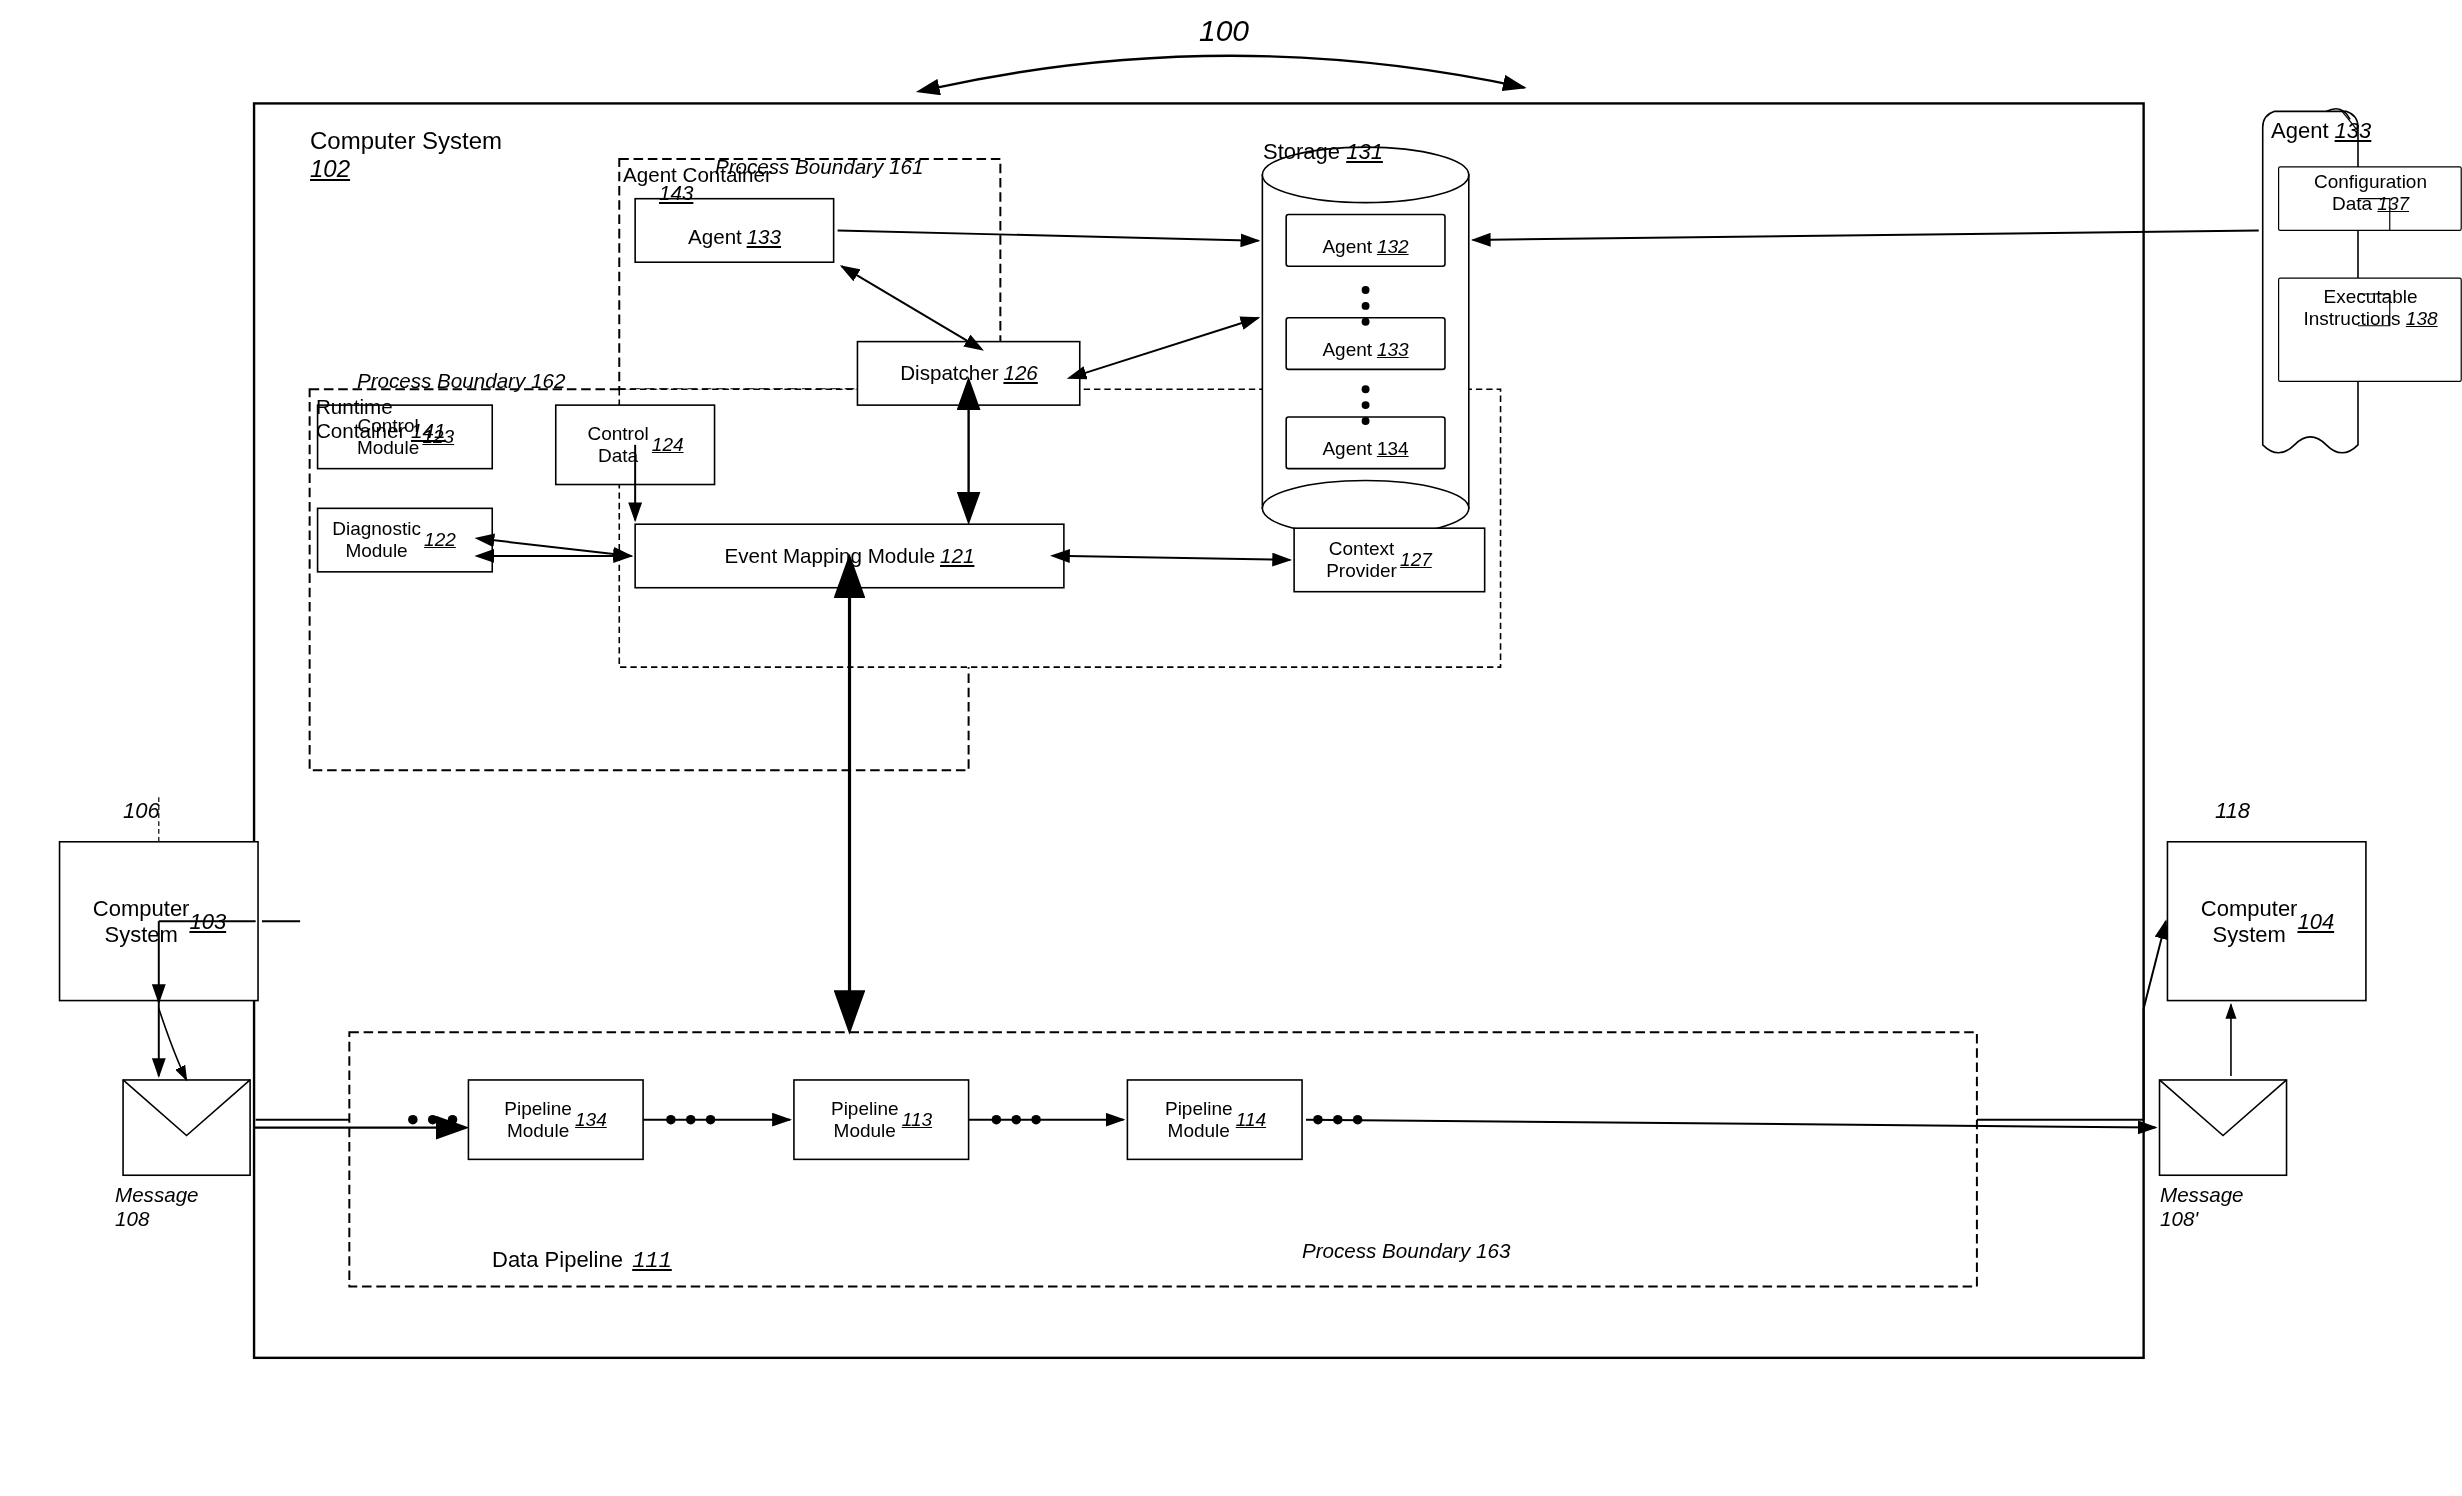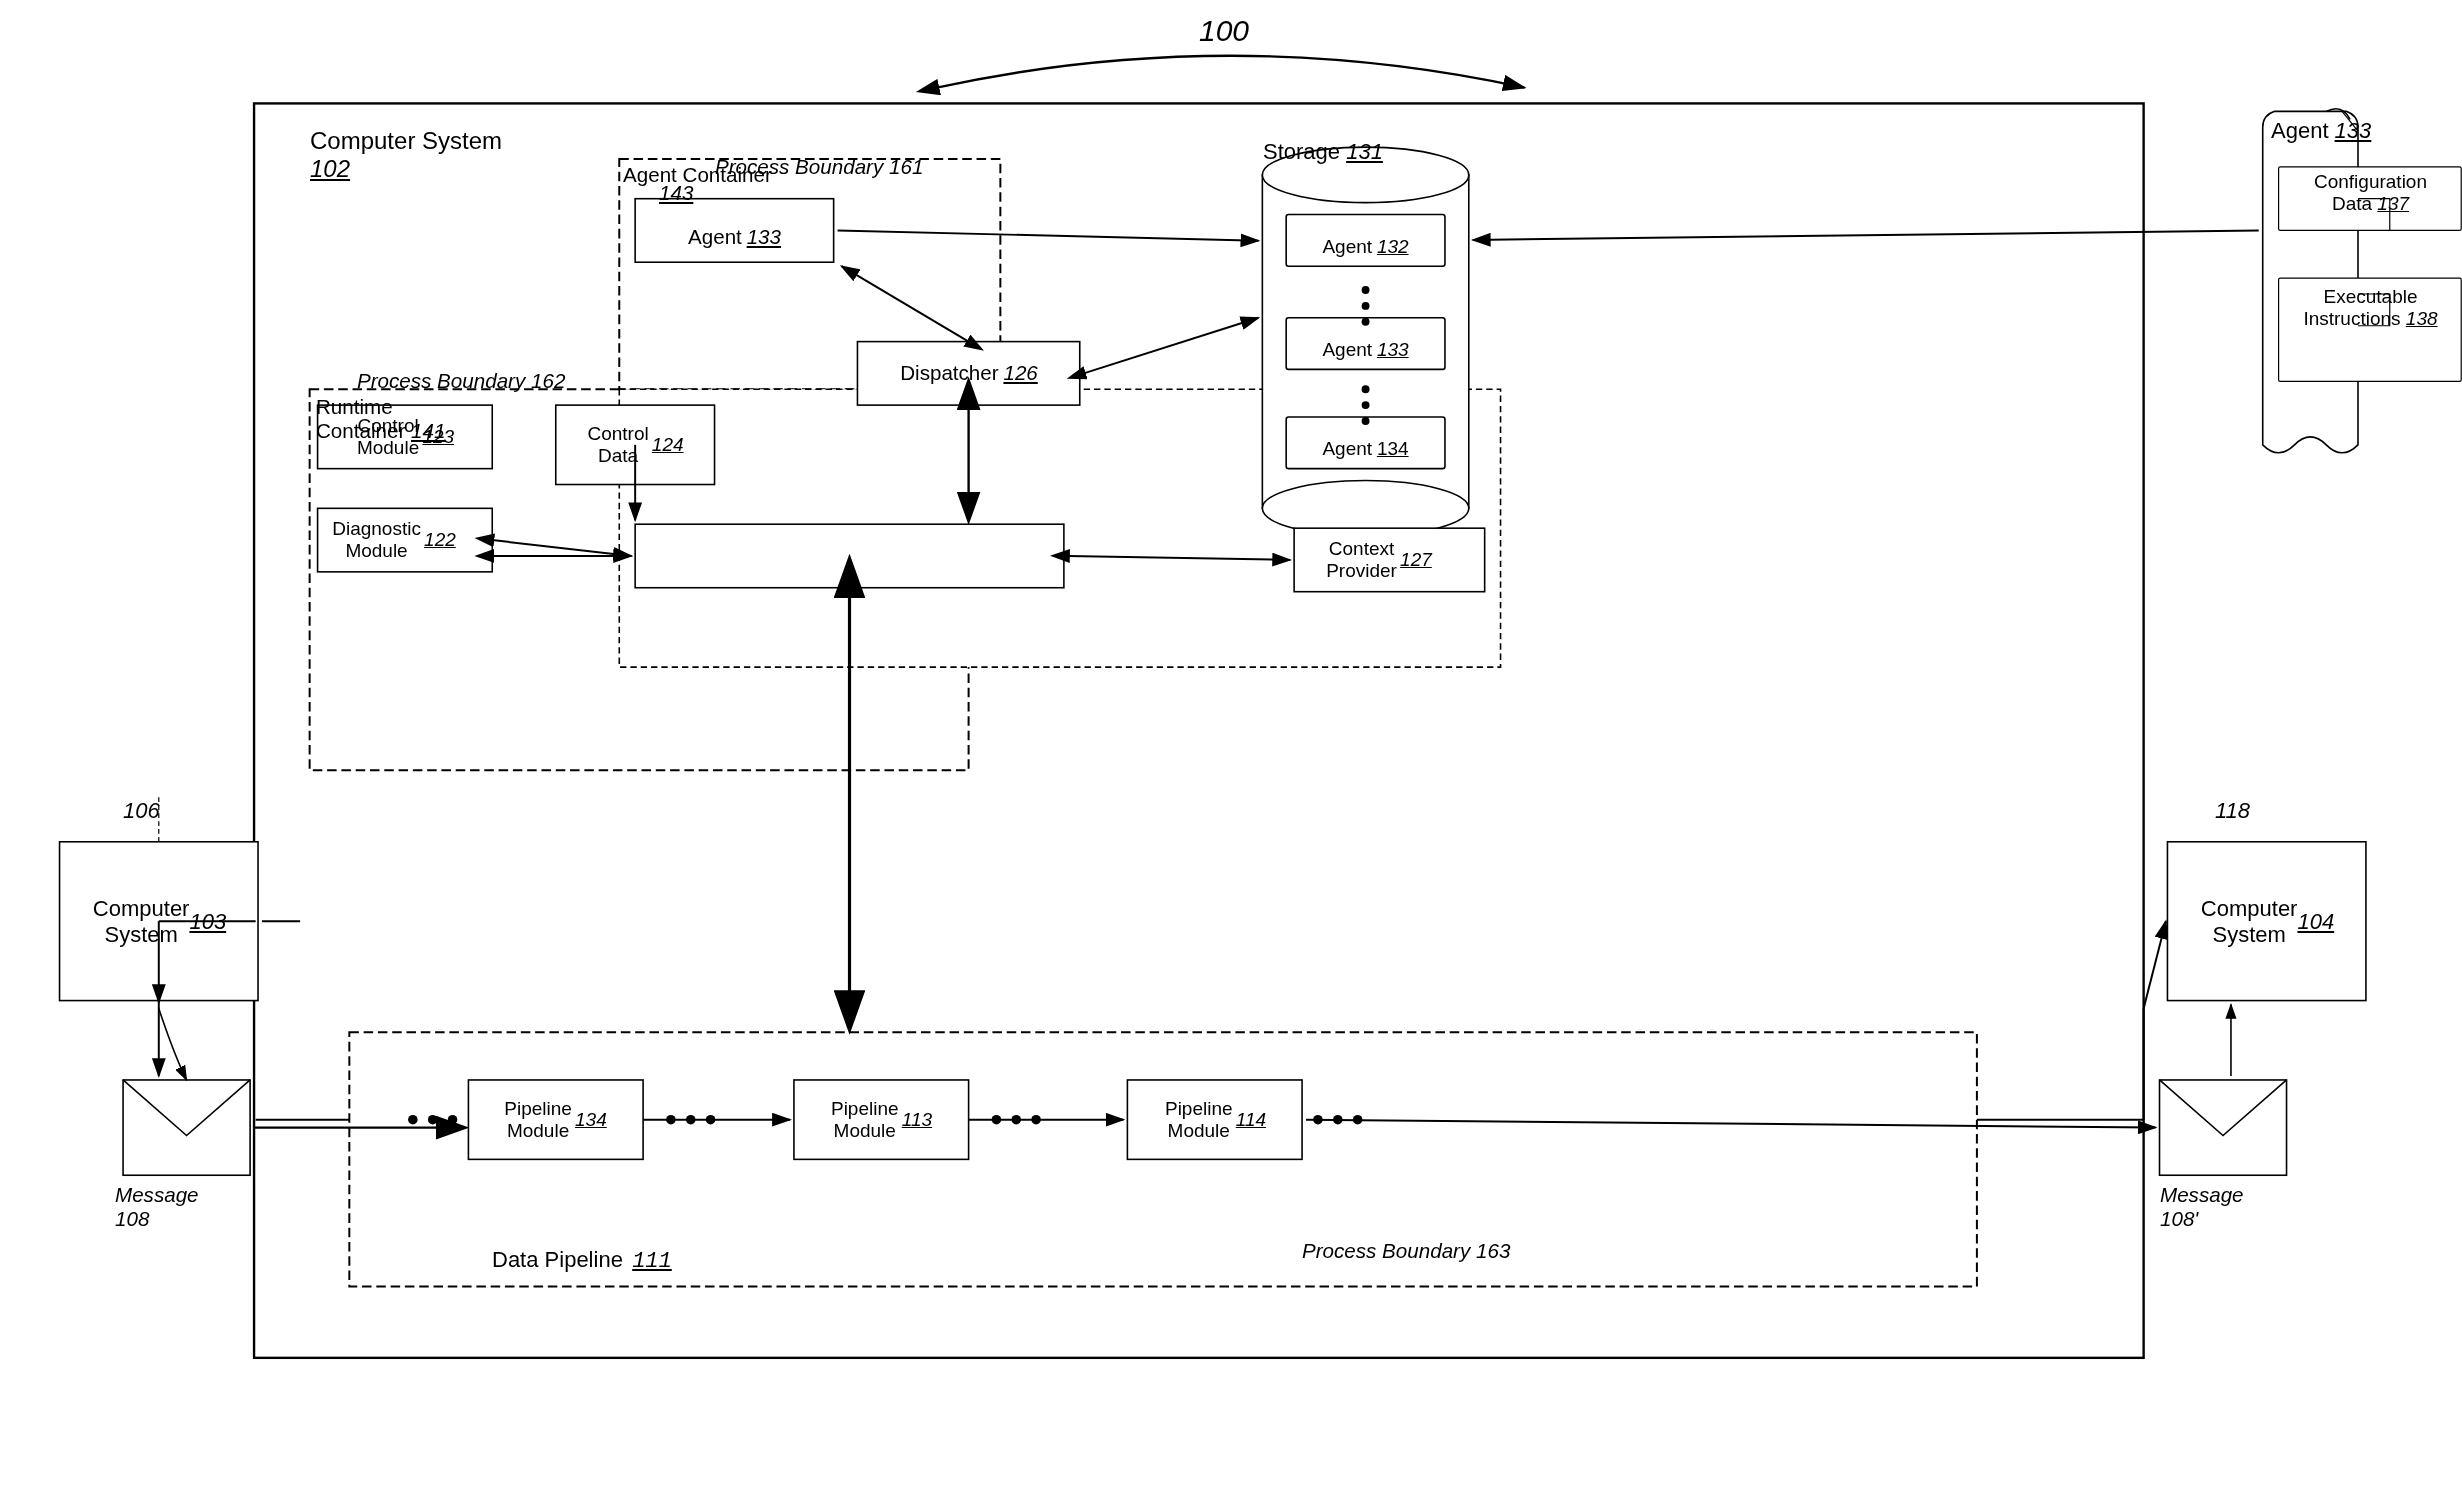--- a/index.html
+++ b/index.html
@@ -249,20 +249,23 @@
   </div>
 
   <div style="position:absolute; top:405px; left:556px; width:159px; height:79px; display:flex; align-items:center; justify-content:center; font-size:19px; text-align:center;">
     Control<br>Data <span style="text-decoration:underline; font-style:italic; margin-left:3.2px;">124</span>
   </div>
 
   <div style="position:absolute; top:341px; left:858px; width:222px; height:64px; display:flex; align-items:center; justify-content:center; font-size:20.6px;">
     Dispatcher <span style="text-decoration:underline; font-style:italic; margin-left:4.8px;">126</span>
   </div>
 
+  <div style="position:absolute; top:524px; left:635px; width:429px; height:64px; display:flex; align-items:center; justify-content:center; font-size:20.6px;">
+    Event Mapping Module <span style="text-decoration:underline; font-style:italic; margin-left:4.8px;">121</span>
+  </div>
 
   <div style="position:absolute; top:528px; left:1294px; width:170px; height:64px; display:flex; align-items:center; justify-content:center; font-size:19px; text-align:center;">
     Context<br>Provider <span style="text-decoration:underline; font-style:italic; margin-left:3.2px;">127</span>
   </div>
 
   <div style="position:absolute; top:1247px; left:492px; font-size:22px;">
     Data Pipeline <span style="text-decoration:underline; font-style:italic; margin-left:3.2px;font-family:Liberation Mono, monospace;">111</span>
   </div>
 
   <div style="position:absolute; top:1080px; left:468px; width:175px; height:79px; display:flex; align-items:center; justify-content:center; font-size:19px; text-align:center;">

